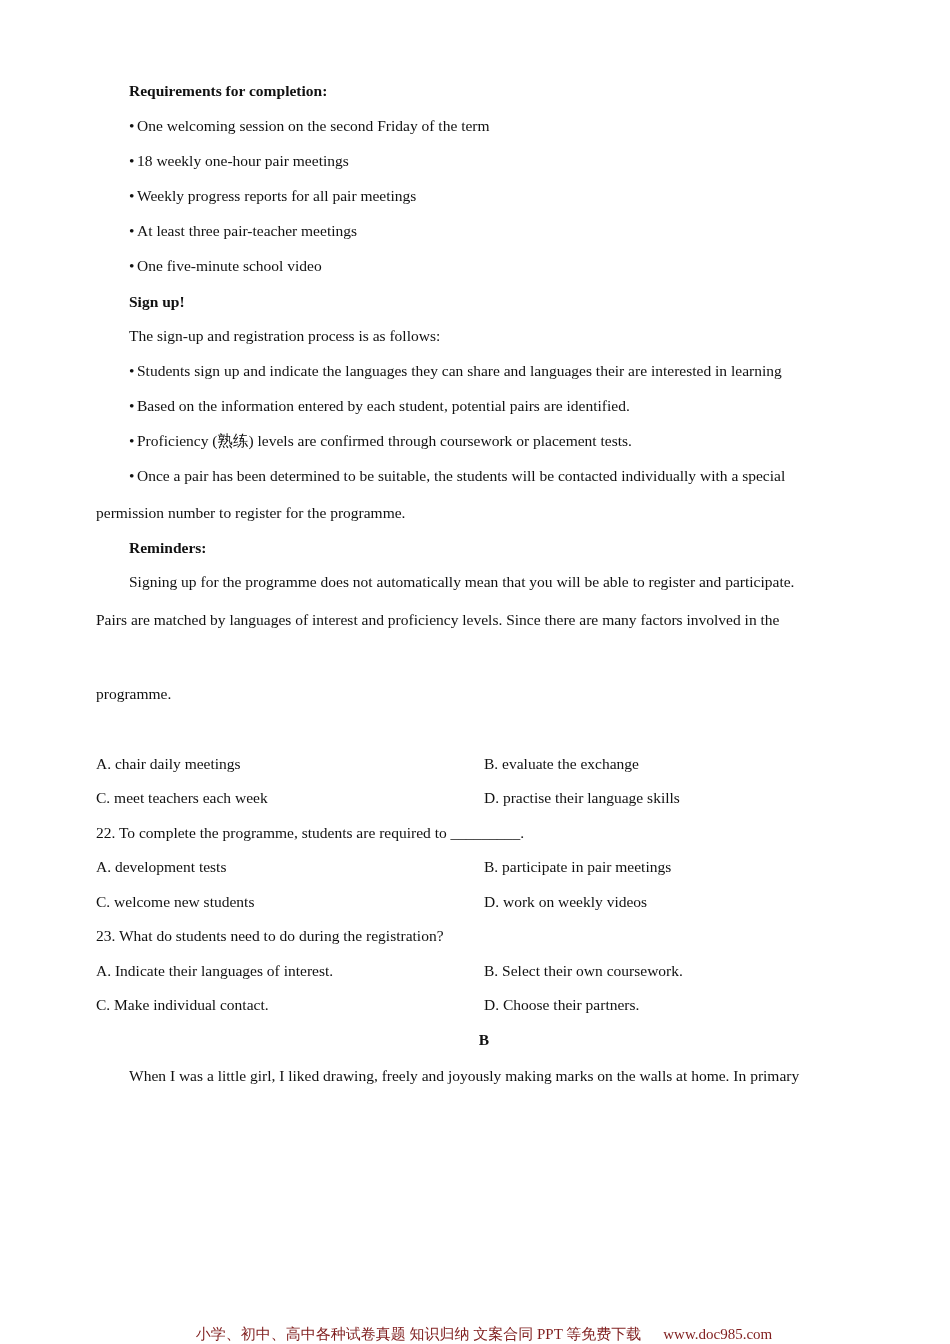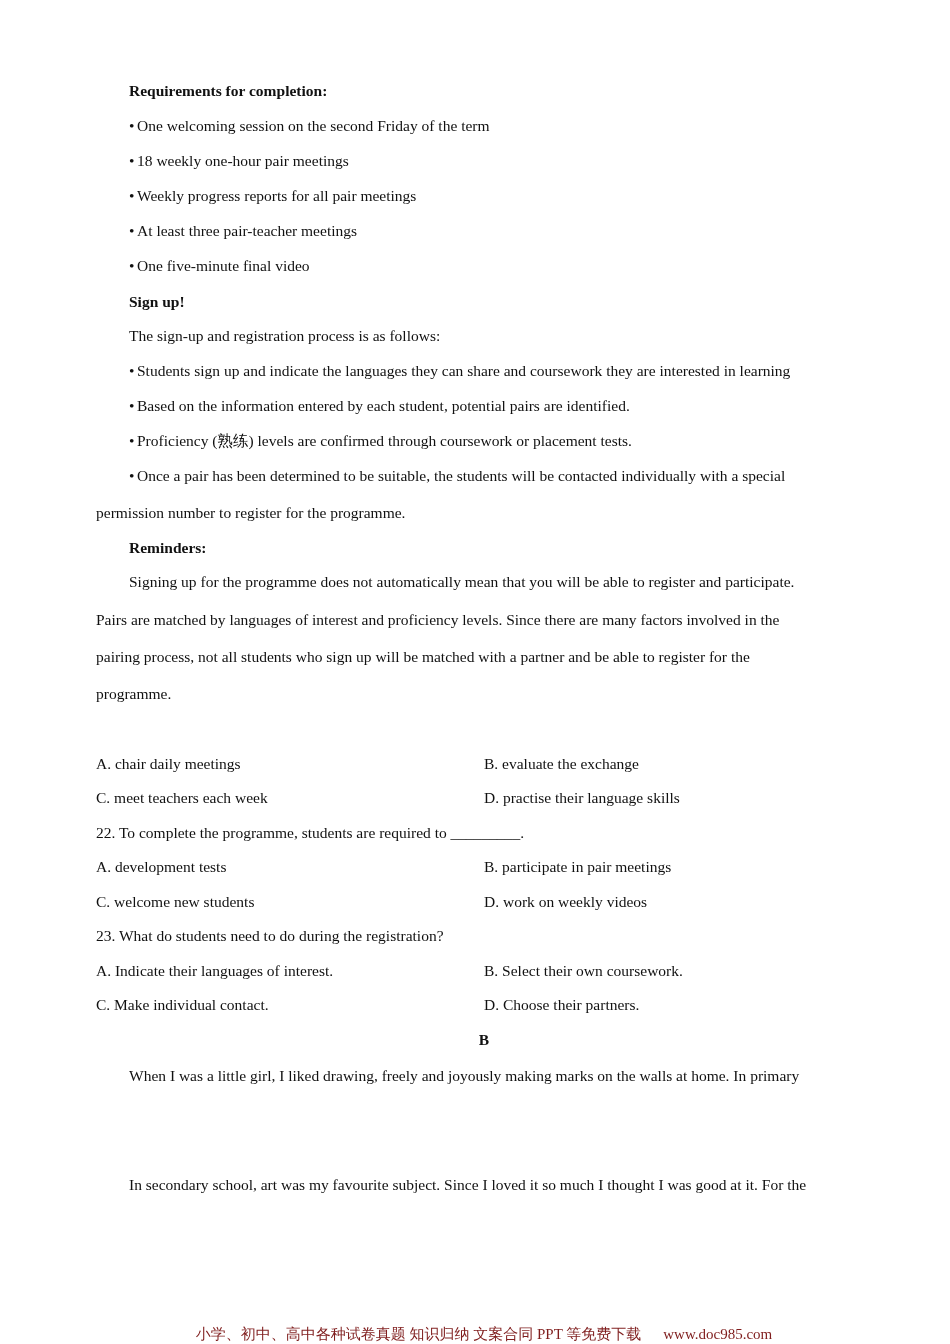--- a/index.html
+++ b/index.html
@@ -53,34 +53,33 @@
 </head>
 <body>
 
 <div class="page">
 
   <div class="line indent bold" style="top:81px">Requirements for completion:</div>
   <div class="line indent" style="top:116px"><span class="bullet-dot">•</span><span>One welcoming session on the second Friday of the term</span></div>
   <div class="line indent" style="top:151px"><span class="bullet-dot">•</span><span>18 weekly one-hour pair meetings</span></div>
   <div class="line indent" style="top:186px"><span class="bullet-dot">•</span><span>Weekly progress reports for all pair meetings</span></div>
   <div class="line indent" style="top:221px"><span class="bullet-dot">•</span><span>At least three pair-teacher meetings</span></div>
-  <div class="line indent" style="top:256px"><span class="bullet-dot">•</span><span>One five-minute final video</span></div>
+  <div class="line indent" style="top:256px"><span class="bullet-dot">•</span><span>One five-minute school video</span></div>
 
   <div class="line indent bold" style="top:292px">Sign up!</div>
   <div class="line indent" style="top:326px">The sign-up and registration process is as follows:</div>
-  <div class="line indent" style="top:361px"><span class="bullet-dot">•</span><span>Students sign up and indicate the languages they can share and coursework they are interested in learning</span></div>
+  <div class="line indent" style="top:361px"><span class="bullet-dot">•</span><span>Students sign up and indicate the languages they can share and languages their are interested in learning</span></div>
   <div class="line indent" style="top:396px"><span class="bullet-dot">•</span><span>Based on the information entered by each student, potential pairs are identified.</span></div>
   <div class="line indent" style="top:431px"><span class="bullet-dot">•</span><span>Proficiency (熟练) levels are confirmed through coursework or placement tests.</span></div>
   <div class="line indent" style="top:466px"><span class="bullet-dot">•</span><span>Once a pair has been determined to be suitable, the students will be contacted individually with a special</span></div>
   <div class="line" style="top:503px">permission number to register for the programme.</div>
 
   <div class="line indent bold" style="top:538px">Reminders:</div>
   <div class="line indent" style="top:572px">Signing up for the programme does not automatically mean that you will be able to register and participate.</div>
   <div class="line" style="top:610px">Pairs are matched by languages of interest and proficiency levels. Since there are many factors involved in the</div>
-  <div class="line" style="top:647px">pairing process, not all students who sign up will be matched with a partner and be able to register for the</div>
   <div class="line" style="top:684px">programme.</div>
 
   <div class="line" style="top:754px">A. chair daily meetings</div>
   <div class="line col-b" style="top:754px">B. evaluate the exchange</div>
   <div class="line" style="top:788px">C. meet teachers each week</div>
   <div class="line col-b" style="top:788px">D. practise their language skills</div>
 
   <div class="line" style="top:823px">22. To complete the programme, students are required to _________.</div>
   <div class="line" style="top:857px">A. development tests</div>
   <div class="line col-b" style="top:857px">B. participate in pair meetings</div>
@@ -88,19 +87,18 @@
   <div class="line col-b" style="top:892px">D. work on weekly videos</div>
 
   <div class="line" style="top:926px">23. What do students need to do during the registration?</div>
   <div class="line" style="top:961px">A. Indicate their languages of interest.</div>
   <div class="line col-b" style="top:961px">B. Select their own coursework.</div>
   <div class="line" style="top:995px">C. Make individual contact.</div>
   <div class="line col-b" style="top:995px">D. Choose their partners.</div>
 
   <div class="line center bold" style="top:1030px">B</div>
   <div class="line indent" style="top:1066px">When I was a little girl, I liked drawing, freely and joyously making marks on the walls at home. In primary</div>
-  <div class="line indent" style="top:1175px">In secondary school, art was my favourite subject. Since I loved it so much I thought I was good at it. For the</div>
 
   <div class="footer">
     <span>小学、初中、高中各种试卷真题  知识归纳  文案合同  PPT 等免费下载</span><span class="gap"></span><span>www.doc985.com</span>
   </div>
 
 </div>
 
 </body></html>

